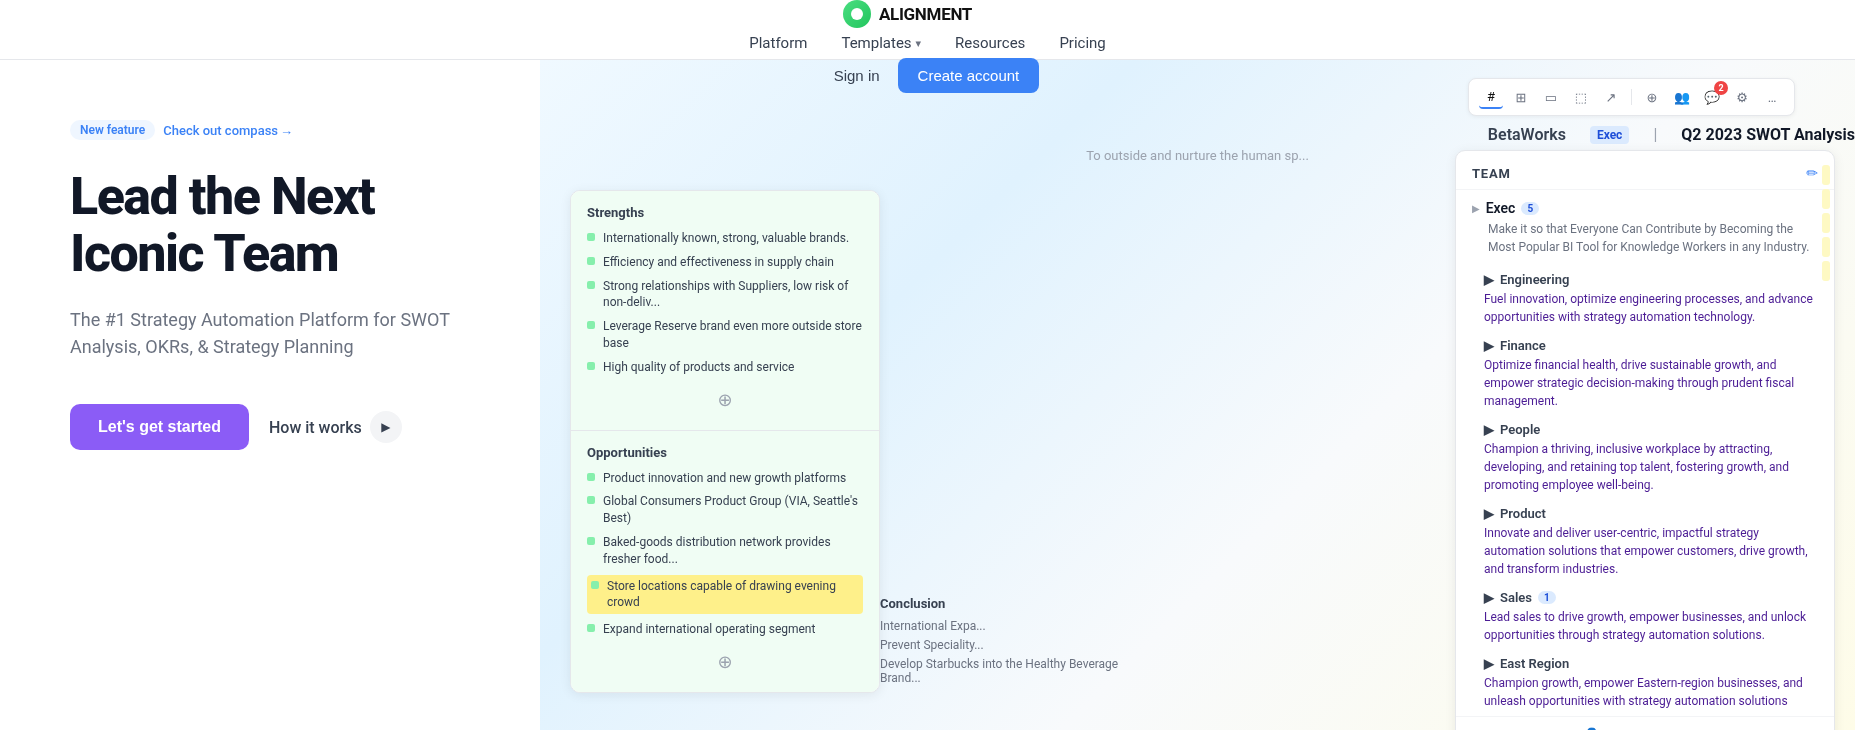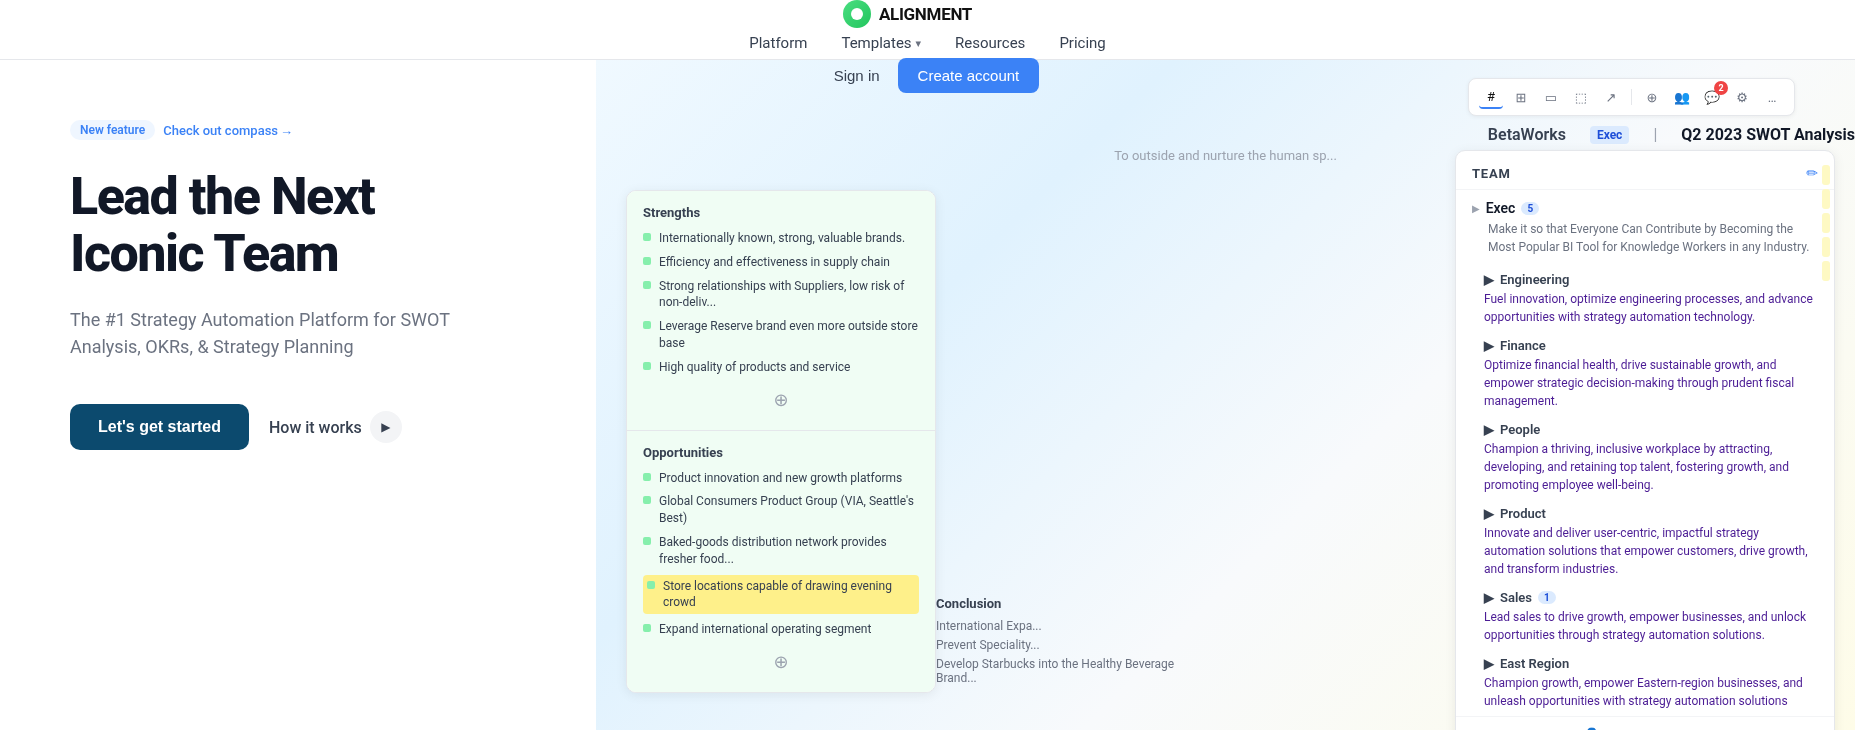--- a/index.html
+++ b/index.html
@@ -15,28 +15,28 @@
     .nav-link { padding: 6px 14px; font-size: 15px; color: #374151; text-decoration: none; border-radius: 6px; cursor: pointer; display: flex; align-items: center; gap: 4px; }
     .nav-link .chevron { font-size: 11px; color: #6b7280; }
     .nav-actions { display: flex; align-items: center; }
     .btn-signin { padding: 8px 18px; font-size: 15px; color: #374151; background: transparent; border: none; cursor: pointer; border-radius: 6px; }
     .btn-create { padding: 9px 20px; font-size: 15px; color: #fff; background: #3b82f6; border: none; border-radius: 8px; cursor: pointer; font-weight: 500; }
 
     
     .main { display: flex; min-height: calc(730px - 60px); overflow: hidden; }
 
     
-    .hero { width: 596px; padding: 60px 40px 40px 70px; flex-shrink: 0; }
+    .hero { width: 540px; padding: 60px 40px 40px 70px; flex-shrink: 0; }
     .hero-badge { display: flex; align-items: center; gap: 8px; margin-bottom: 28px; }
     .badge-new { background: #eff6ff; color: #3b82f6; font-size: 12px; font-weight: 600; padding: 3px 10px; border-radius: 20px; }
     .badge-link { color: #3b82f6; font-size: 13px; font-weight: 500; text-decoration: none; display: flex; align-items: center; gap: 2px; cursor: pointer; }
     .hero-title { font-size: 52px; font-weight: 800; color: #111827; line-height: 1.1; letter-spacing: -1.5px; margin-bottom: 24px; }
     .hero-subtitle { font-size: 18px; color: #6b7280; line-height: 1.5; margin-bottom: 44px; max-width: 380px; }
     .hero-cta { display: flex; align-items: center; gap: 20px; }
-    .btn-getstarted { padding: 14px 28px; background: #0c4a6e; color: #fff; border: none; border-radius: 10px; font-size: 16px; font-weight: 600; cursor: pointer; }
+    .btn-getstarted { padding: 14px 28px; background: #8b5cf6; color: #fff; border: none; border-radius: 10px; font-size: 16px; font-weight: 600; cursor: pointer; }
     .btn-howitworks { display: flex; align-items: center; gap: 8px; color: #374151; font-size: 16px; font-weight: 500; text-decoration: none; cursor: pointer; }
     .btn-howitworks .play-btn { width: 32px; height: 32px; background: #f3f4f6; border-radius: 50%; display: flex; align-items: center; justify-content: center; font-size: 12px; color: #374151; }
 
     
     .content-area { flex: 1; position: relative; overflow: hidden; background: linear-gradient(135deg, #f0f9ff 0%, #e0f2fe 30%, #f8fafc 60%, #fefce8 100%); }
 
     
     .toolbar { position: absolute; top: 18px; right: 60px; display: flex; align-items: center; gap: 6px; background: #fff; border: 1px solid #e5e7eb; border-radius: 8px; padding: 6px 10px; box-shadow: 0 1px 4px rgba(0,0,0,0.06); }
     .toolbar-icon { width: 24px; height: 24px; display: flex; align-items: center; justify-content: center; font-size: 13px; color: #6b7280; cursor: pointer; border-radius: 4px; }
     .toolbar-icon.active { color: #111; border-bottom: 2px solid #3b82f6; }

